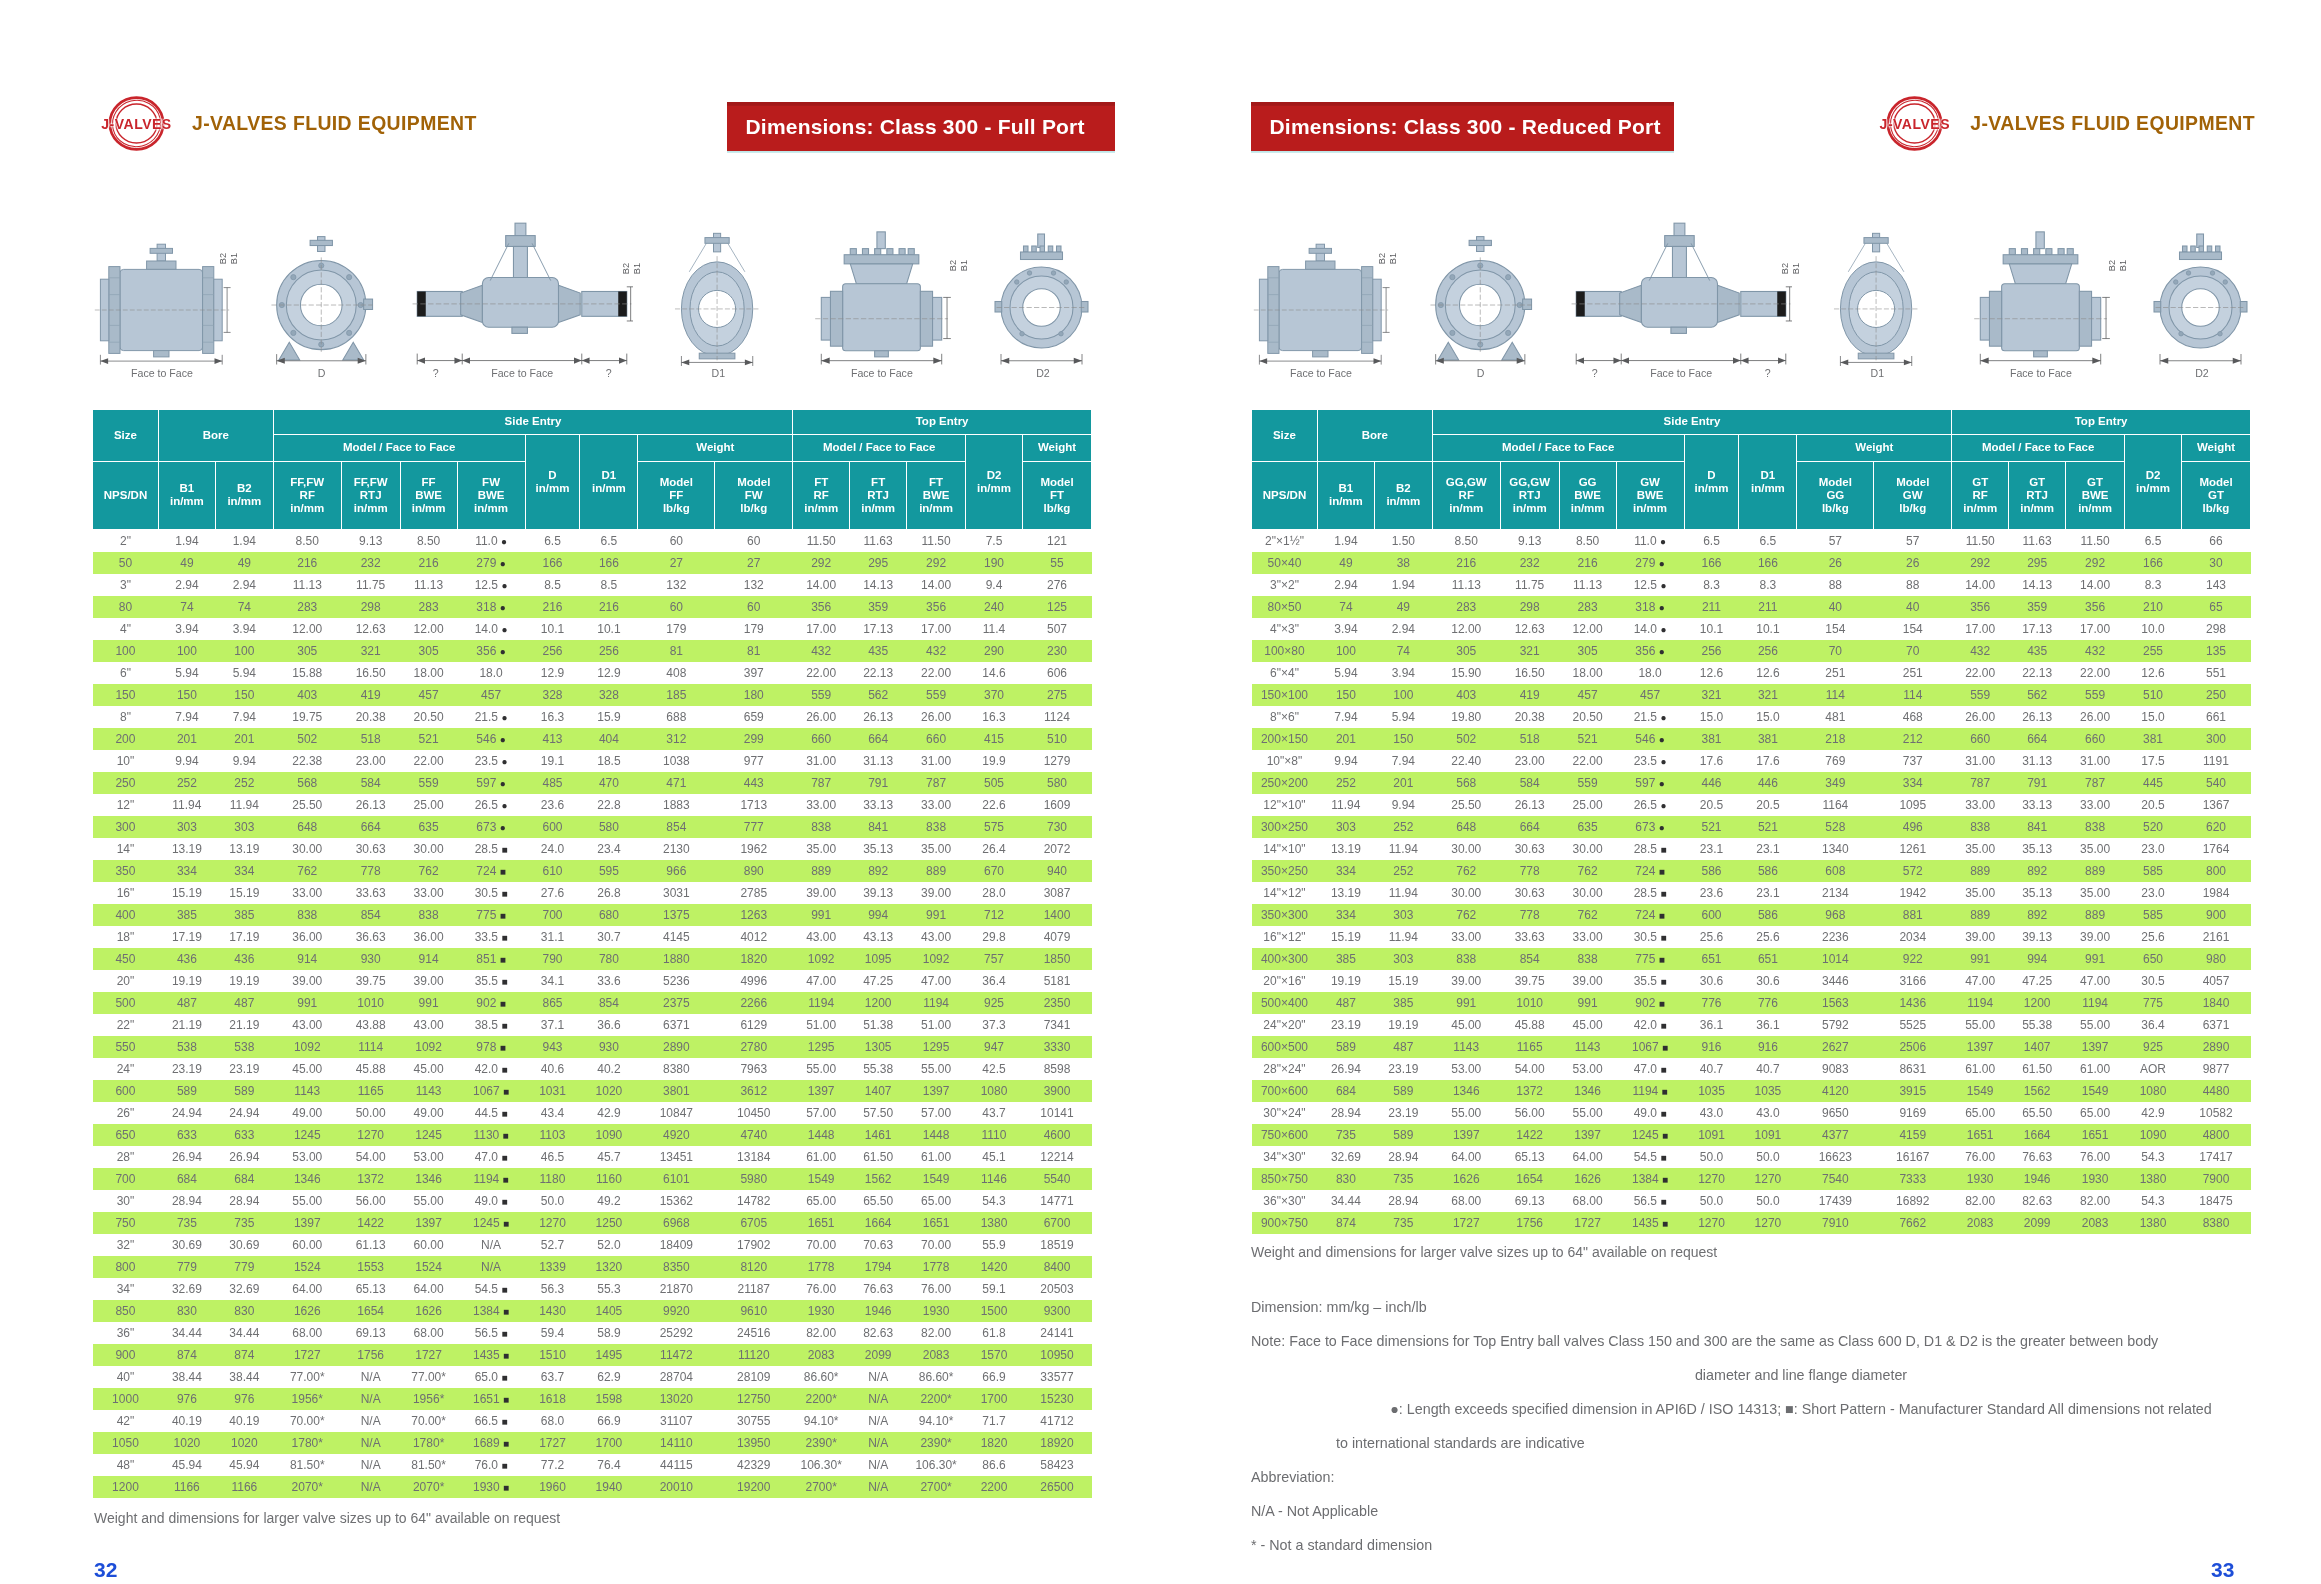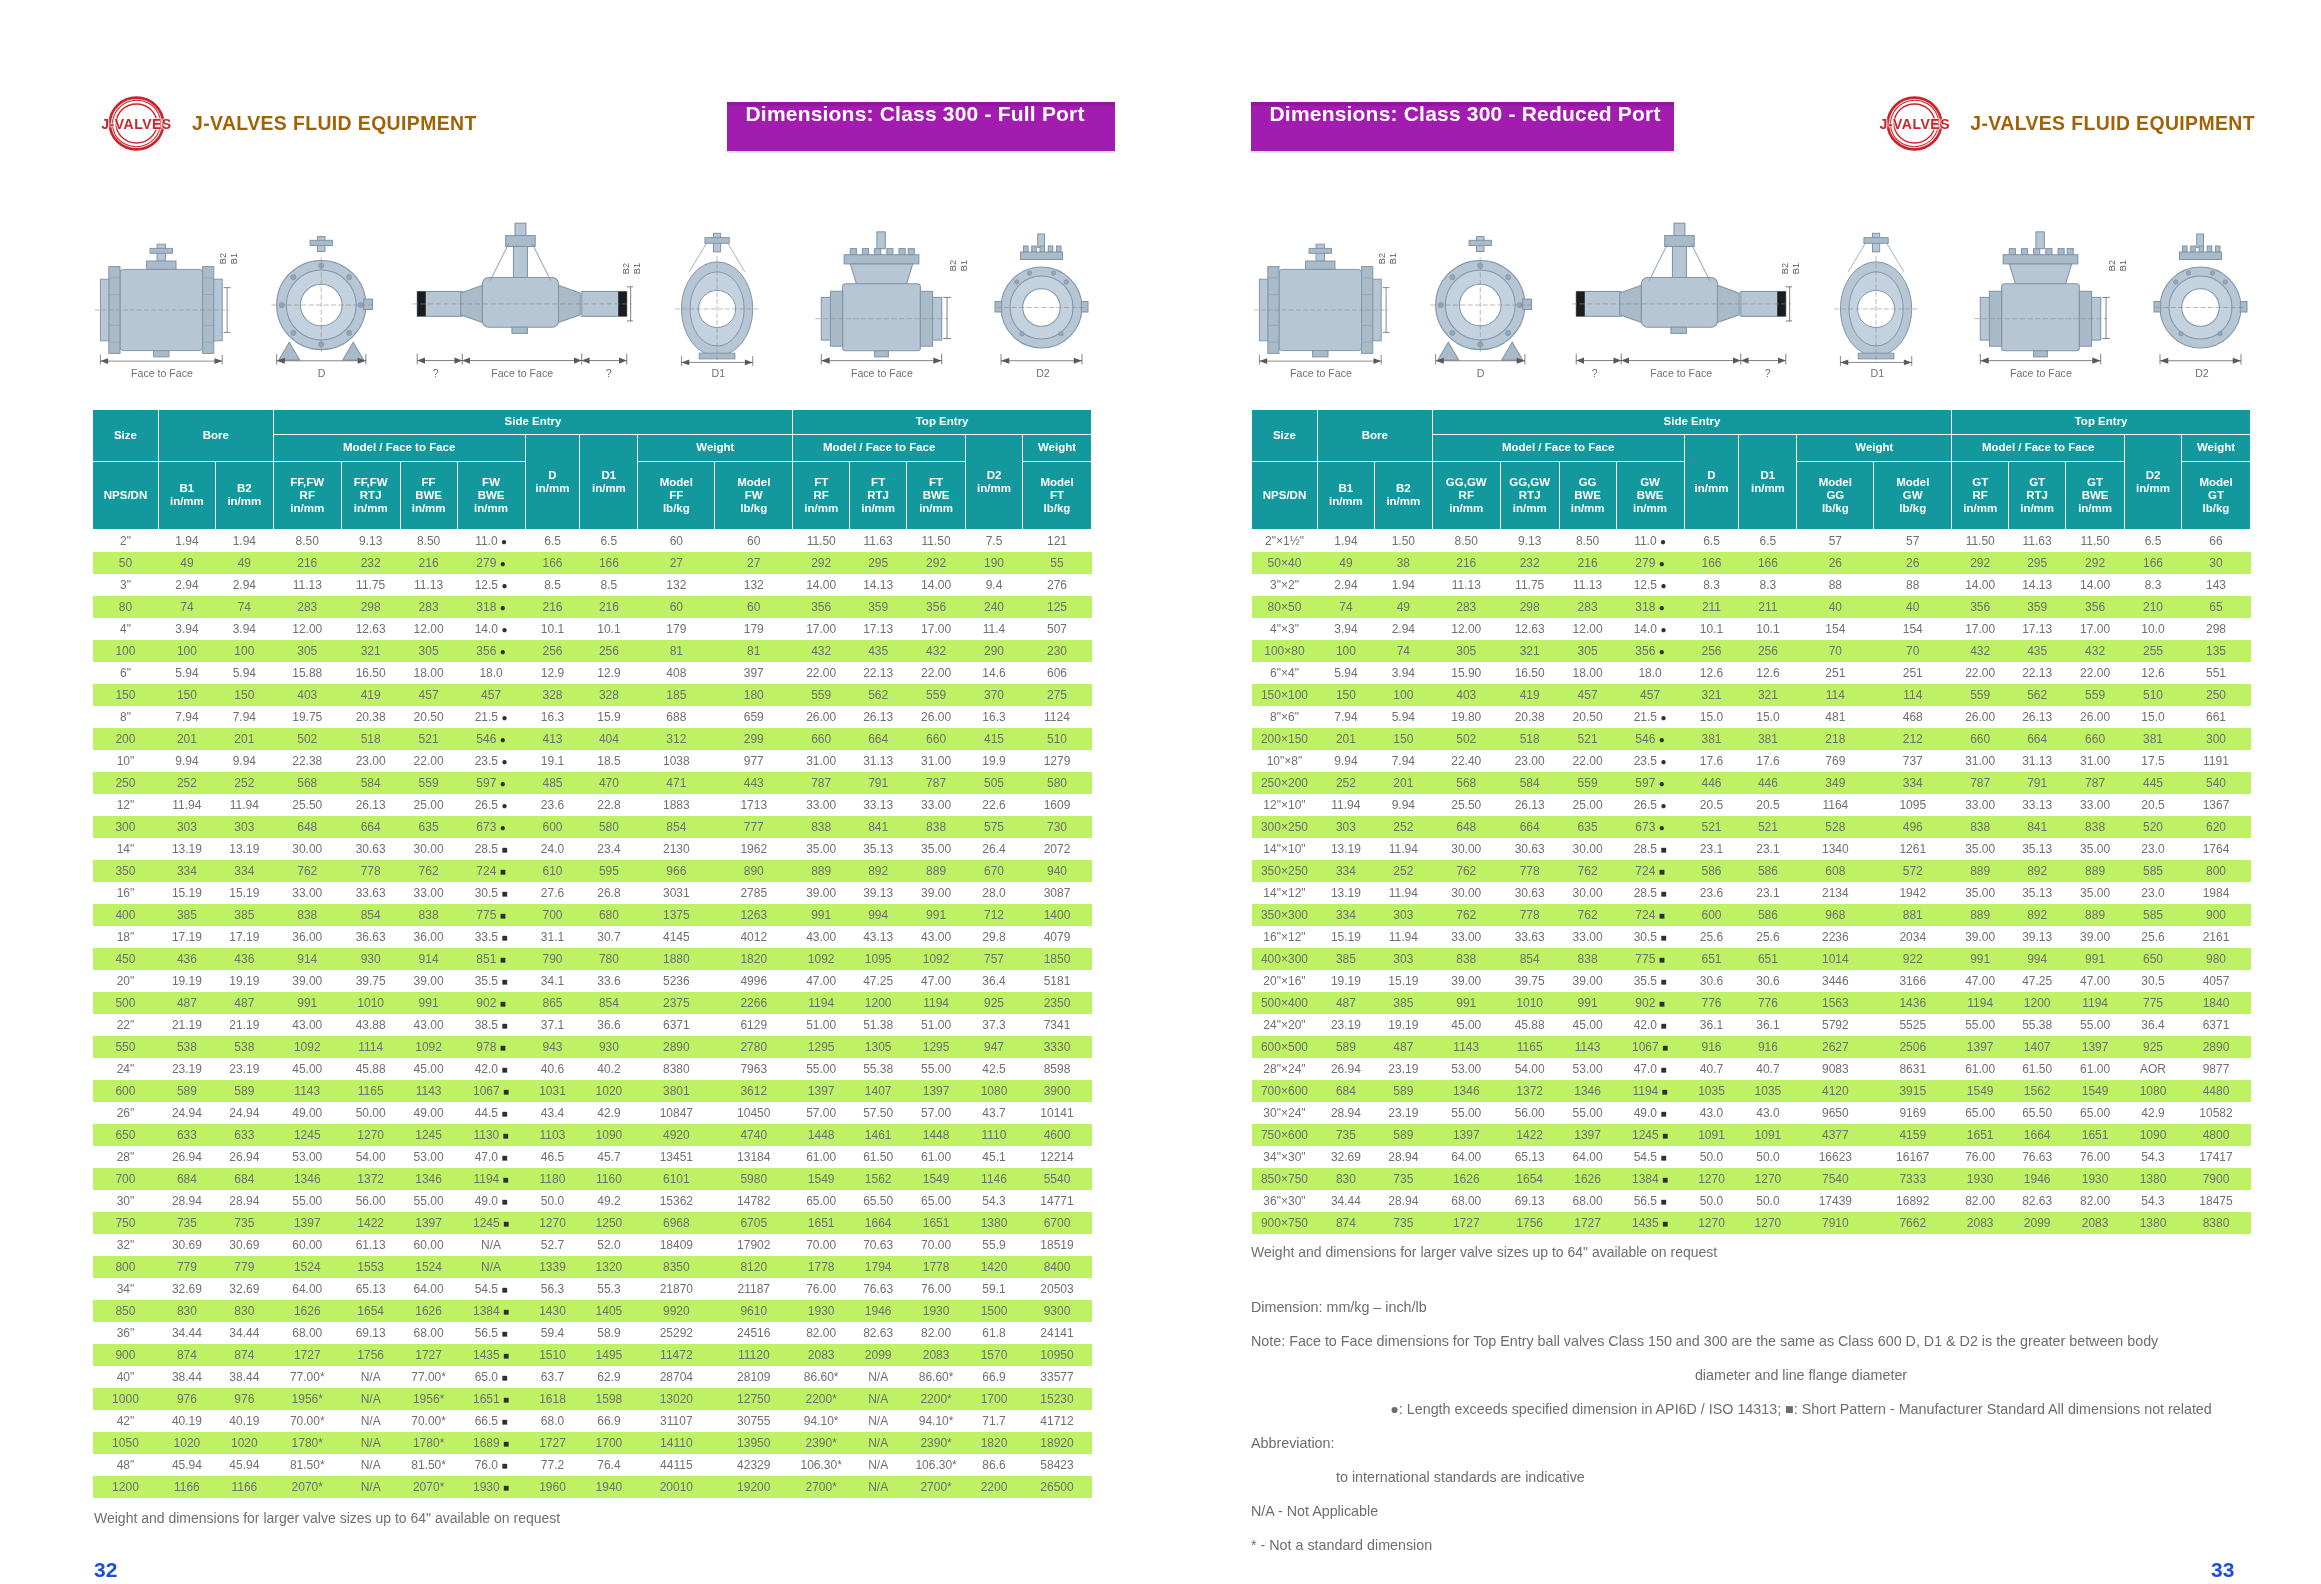--- a/index.html
+++ b/index.html
@@ -19,22 +19,22 @@
   .logo{position:relative;width:89px;height:57px;display:inline-block;flex:0 0 auto;}
   .logo-svg{position:absolute;left:0;top:0;width:89px;height:57px;}
   .logo-text{
     position:absolute;left:50%;top:50%;transform:translate(-50%,-50%);
     color:#c9252c;font-weight:700;font-size:14px;letter-spacing:0.5px;white-space:nowrap;
     text-shadow:0 0 1.8px #fff,0 0 1.8px #fff,0 0 2.8px #fff;
   }
   .brand-name{font-size:19.4px;font-weight:700;color:#a16207;letter-spacing:0.4px;white-space:nowrap;}
 
   .banner{
-    position:absolute;top:102px;height:49px;background:#a21caf;color:#fff;
-    display:flex;padding:0 18.5px;box-sizing:border-box;
+    position:absolute;top:102px;height:49px;background:#b91c1c;color:#fff;
+    display:flex;align-items:center;padding:0 18.5px;box-sizing:border-box;
     font-weight:700;font-size:21px;letter-spacing:0.2px;white-space:nowrap;
     box-shadow:inset 0 3.7px 0 rgba(0,0,0,.12), 0 1.8px 0 #bfe6e8;
   }
   .banner-left{left:727px;width:388px;}
   .banner-right{left:90px;width:423px;}
 
   
   .drawings{
     position:absolute;top:158px;height:225px;width:1002px;
     display:flex;justify-content:space-between;align-items:flex-end;
@@ -1910,21 +1910,21 @@
       </table>
     </div>
 
   <div class="footnote">Weight and dimensions for larger valve sizes up to 64" available on request</div>
 
   <div class="notes">
     <div class="nl">Dimension: mm/kg – inch/lb</div>
     <div class="nl">Note: Face to Face dimensions for Top Entry ball valves Class 150 and 300 are the same as Class 600 D, D1 &amp; D2 is the greater between body</div>
     <div class="nl ind1">diameter and line flange diameter</div>
     <div class="nl ind1">●: Length exceeds specified dimension in API6D / ISO 14313; ■: Short Pattern - Manufacturer Standard All dimensions not related</div>
+    <div class="nl ind2">to international standards are indicative</div>
     <div class="nl">Abbreviation:</div>
-    <div class="nl ind2">to international standards are indicative</div>
     <div class="nl">N/A - Not Applicable</div>
     <div class="nl">* - Not a standard dimension</div>
   </div>
 
   <div class="pagenum">33</div>
 </div>
 
 
 </body></html>

